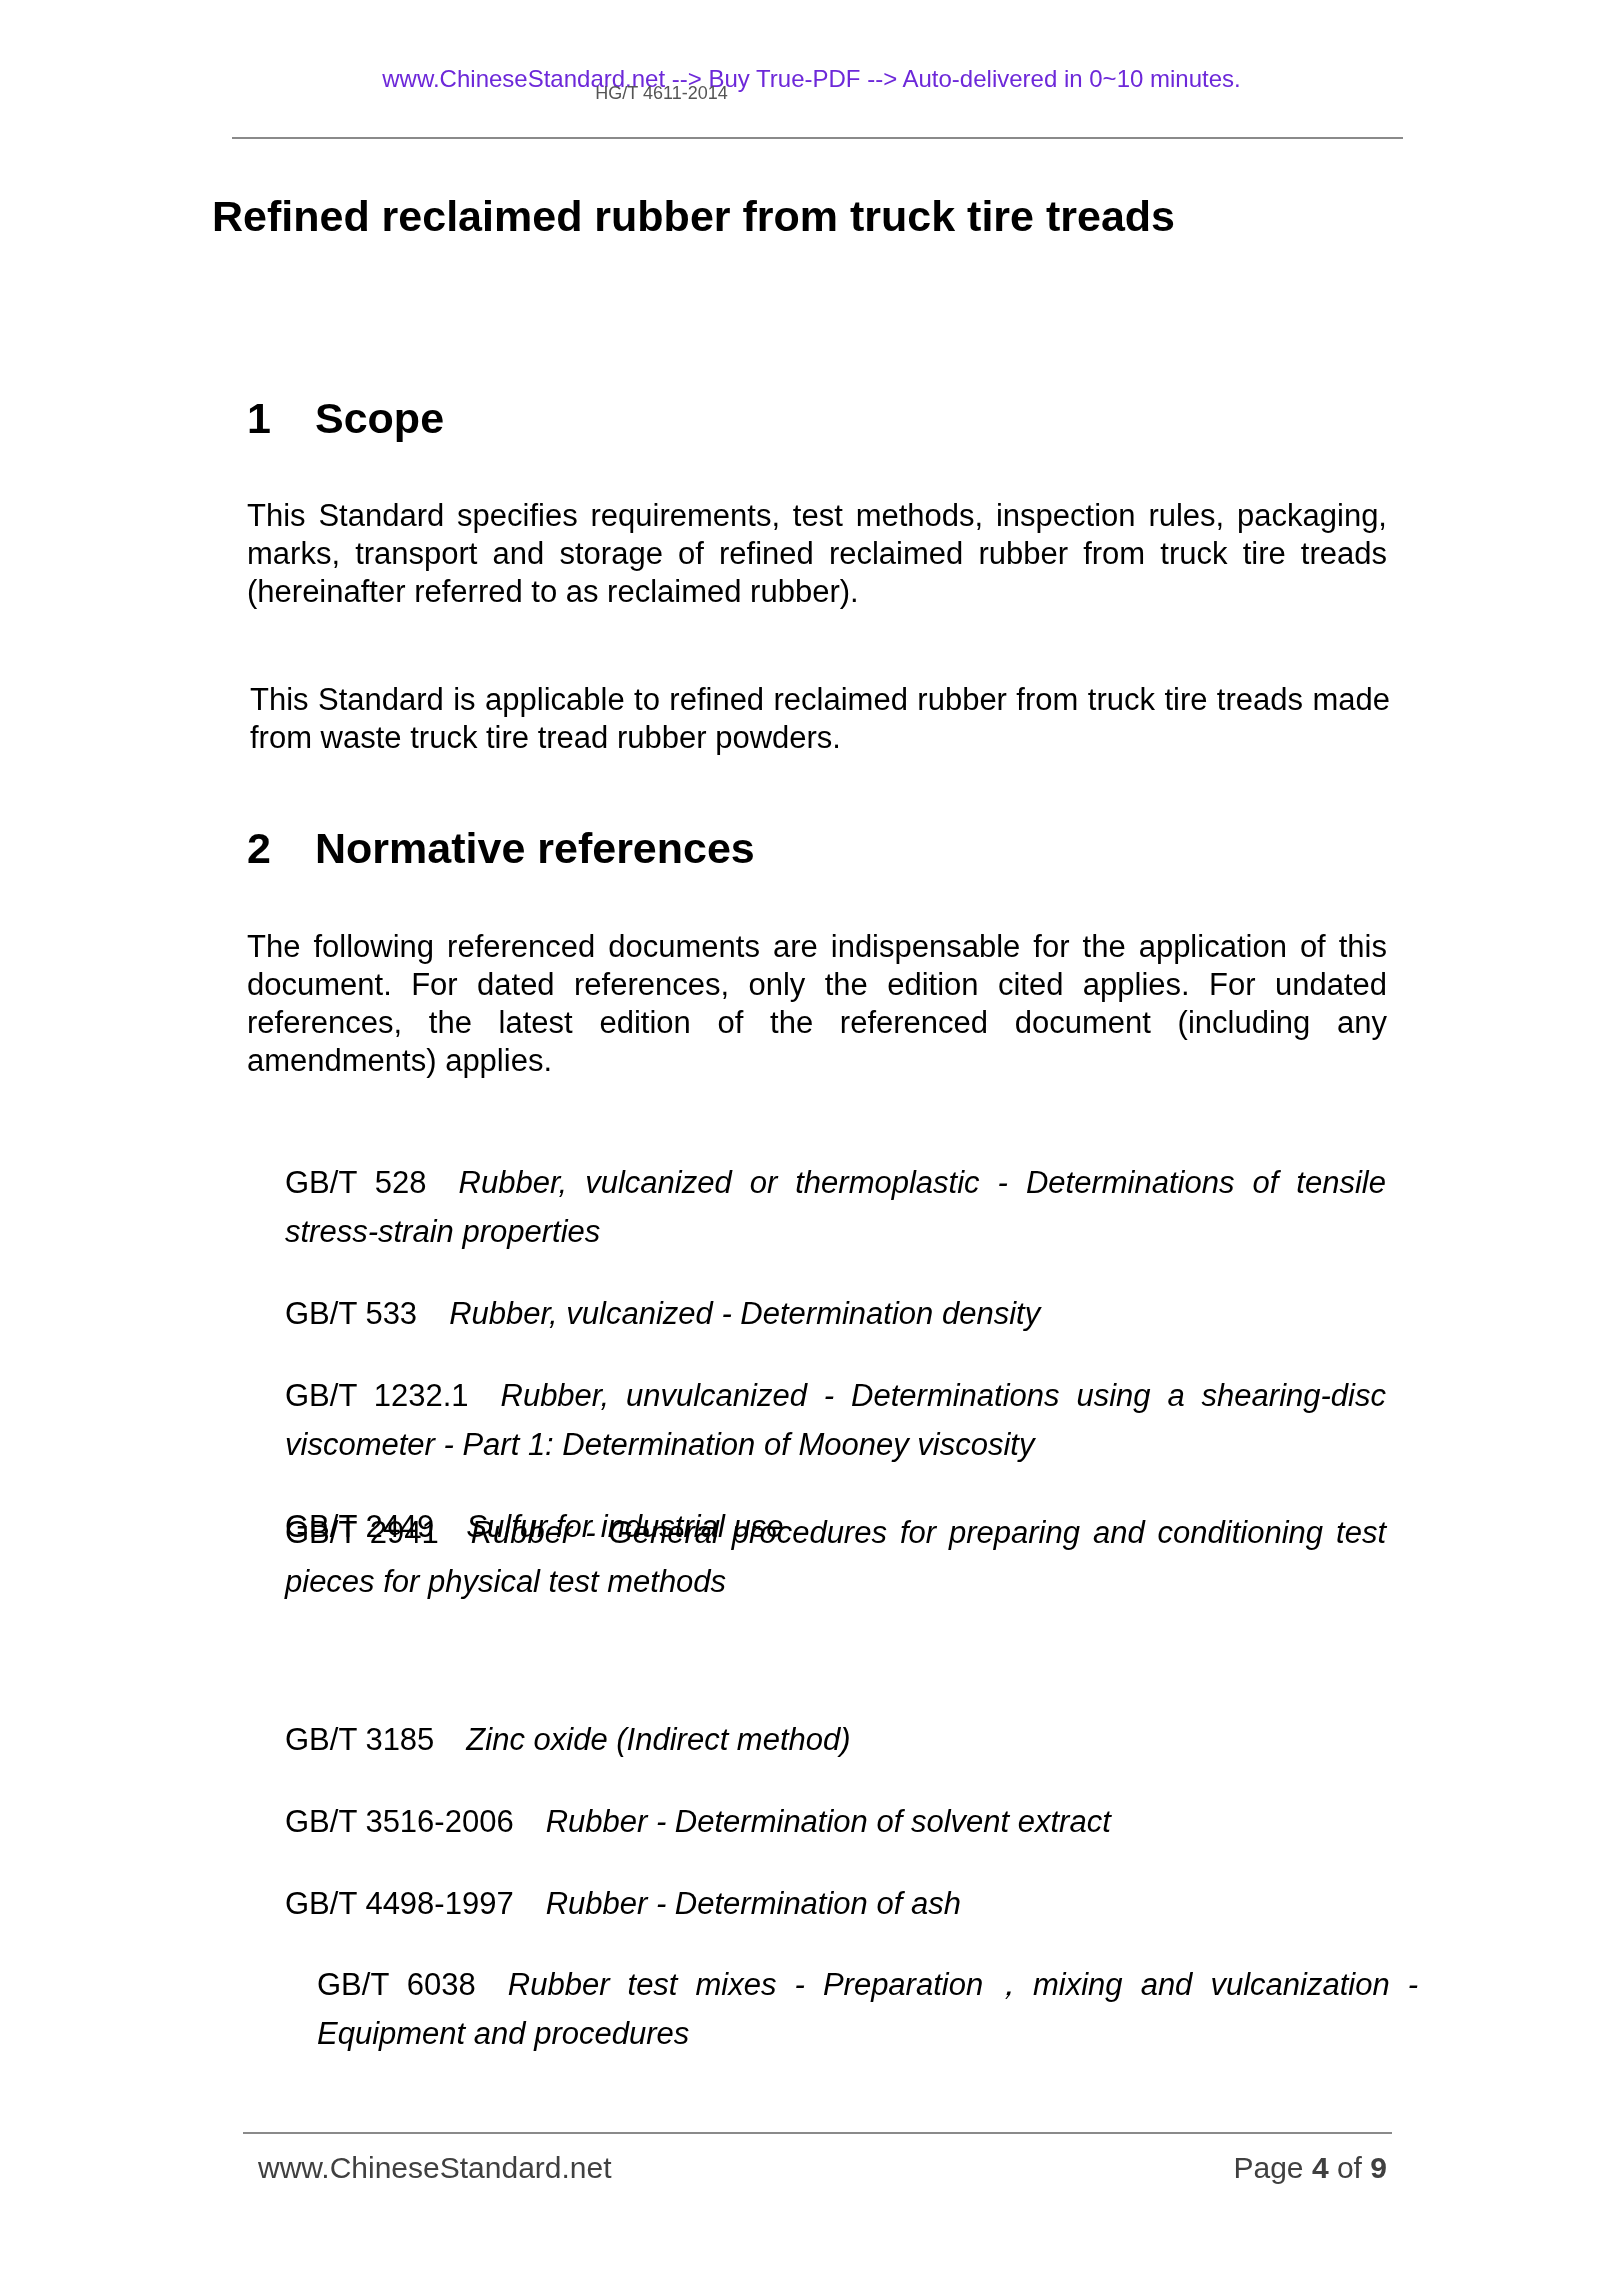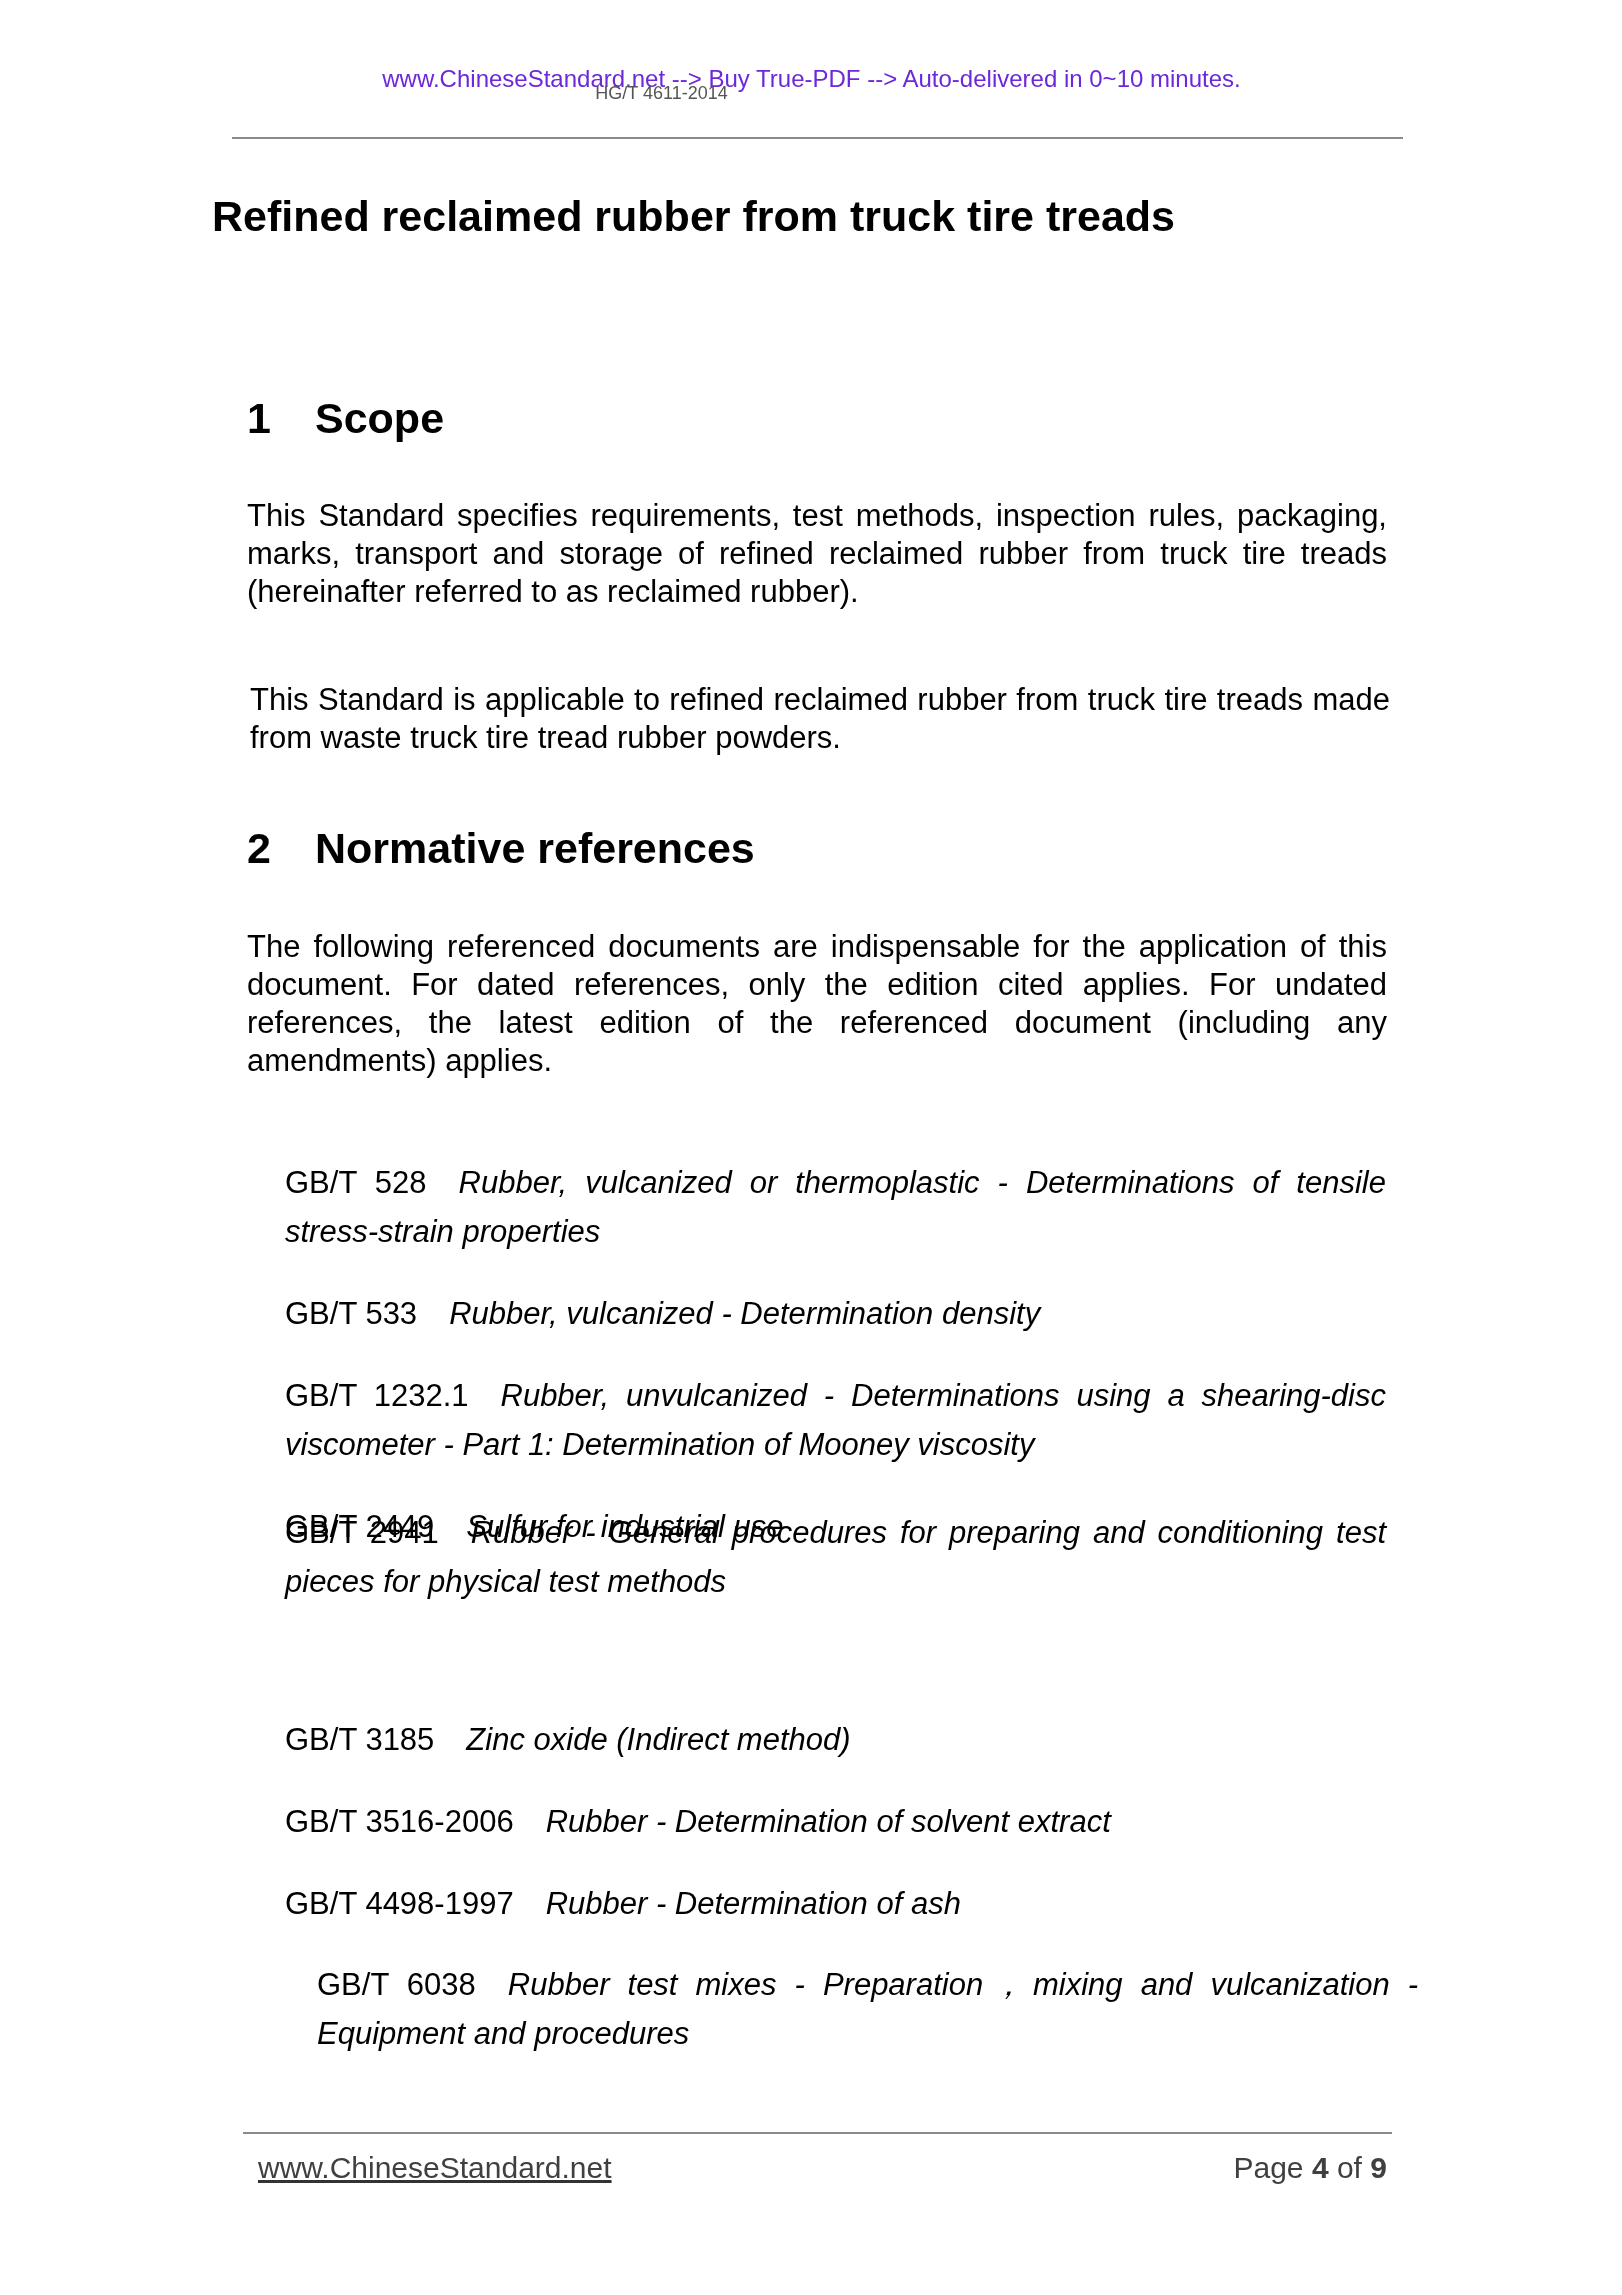--- a/index.html
+++ b/index.html
@@ -16,21 +16,21 @@
   .h1 .num { display: inline-block; width: 68px; }
   .para { position: absolute; left: 247px; width: 1140px; font-size: 31px; line-height: 38px;
           text-align: justify; text-align-last: left; }
   .ref { position: absolute; left: 285px; width: 1101px; font-size: 31px; line-height: 49px;
          text-align: justify; text-align-last: left; }
   .ref .code { font-style: normal; }
   .ref .ttl { font-style: italic; }
   .gap { display: inline-block; width: 32px; }
   .footer-rule { position: absolute; top: 2132px; left: 243px; width: 1149px; height: 1.7px; background: #8a8a8a; }
   .footer-link { position: absolute; top: 2151px; left: 258px; font-size: 30px; color: #404040;
-                 text-decoration: underline; text-decoration-color: #333; }
+                 text-decoration-color: #333; }
   .footer-page { position: absolute; top: 2151px; right: 236px; font-size: 30px; color: #404040; }
   .footer-page b { font-weight: bold; }
 </style>
 </head>
 <body>
 
 <div class="banner">www.ChineseStandard.net --&gt; Buy True-PDF --&gt; Auto-delivered in 0~10 minutes.</div>
 <div class="doc-code">HG/T 4611-2014</div>
 <div class="header-rule"></div>
 

